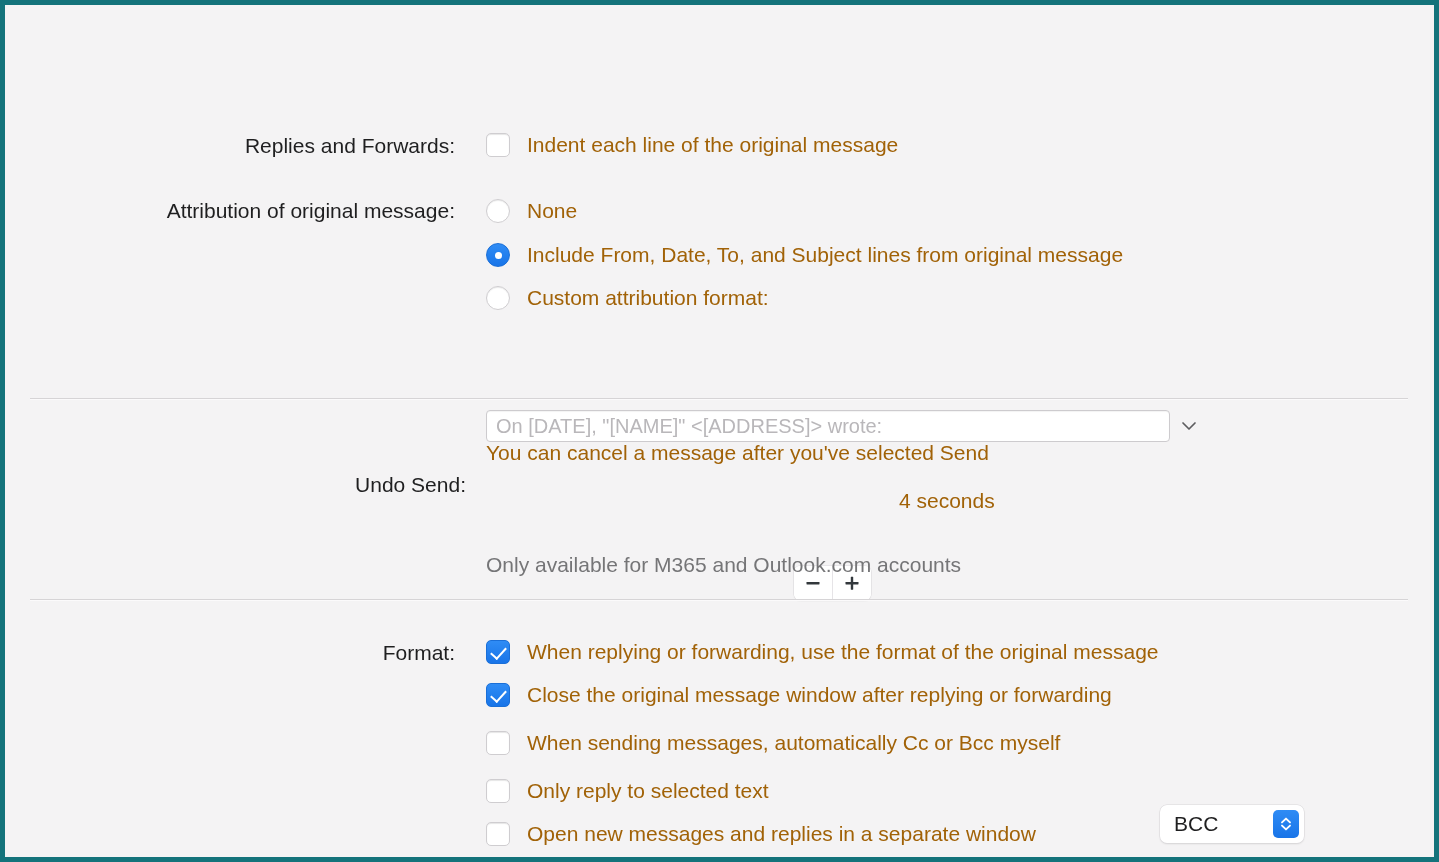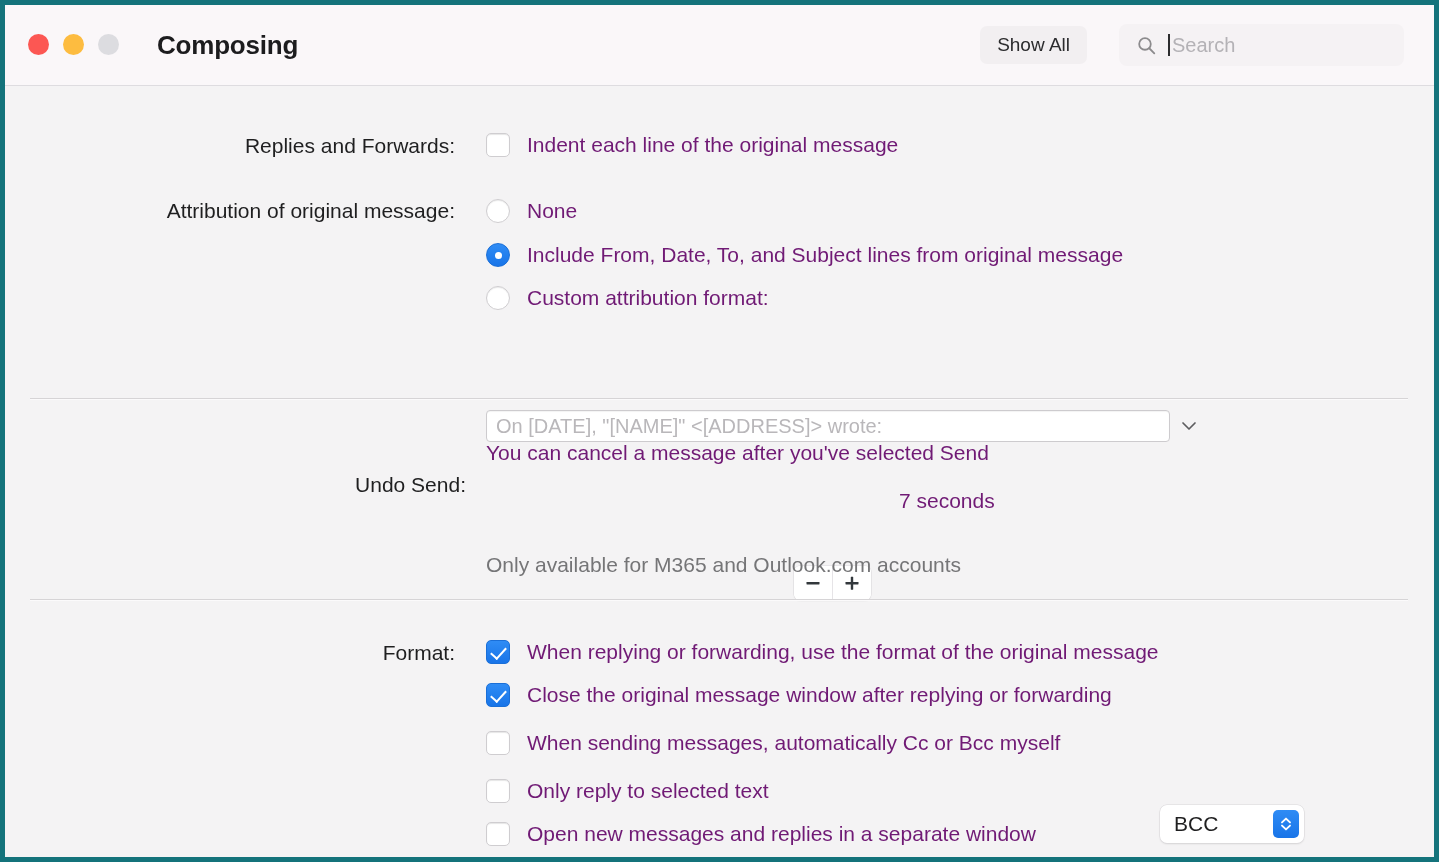--- a/index.html
+++ b/index.html
@@ -141,21 +141,21 @@
   .row-label {
     position: absolute;
     text-align: right;
     font-size: 21px;
     color: #1f1f20;
     font-weight: 500;
     white-space: nowrap;
   }
   .control-text {
     font-size: 21px;
-    color: #701a75;
+    color: #a16207;
     white-space: nowrap;
   }
   .control-text.dim {
     color: #757577;
   }
 
   
   .checkbox {
     width: 24px;
     height: 24px;
@@ -307,43 +307,20 @@
     display: flex;
     align-items: center;
     justify-content: center;
   }
 </style>
 </head>
 <body>
 
 <div id="window-frame">
 
-  <div id="titlebar">
-
-    <div id="traffic-lights">
-      <div class="light close"></div>
-      <div class="light min"></div>
-      <div class="light zoom"></div>
-    </div>
-
-    <div id="window-title">Composing</div>
-
-    <div id="show-all-button">
-      <span>Show All</span>
-    </div>
-
-    <div id="search-field">
-      <svg class="mag" viewBox="0 0 20 20">
-        <circle cx="8.4" cy="8.4" r="6.1" fill="none" stroke="#4d4d4f" stroke-width="1.9"></circle>
-        <line x1="12.9" y1="12.9" x2="18.2" y2="18.2" stroke="#4d4d4f" stroke-width="1.9" stroke-linecap="round"></line>
-      </svg>
-      <div id="search-caret"></div>
-      <span id="search-placeholder">Search</span>
-    </div>
-  </div>
 
   <div id="content">
 
     <div class="row-label" style="left:100px; top:48px; width:350px;">Replies and Forwards:</div>
 
     <div class="row opt-row" style="left:481px; top:47px;">
       <div class="checkbox off"></div>
       <span class="control-text">Indent each line of the original message</span>
     </div>
 
@@ -389,21 +366,21 @@
       </div>
       <div class="stepper-btn">
         <svg width="20" height="20" viewBox="0 0 20 20">
           <rect x="3.5" y="9" width="13" height="2.4" rx="0.4" fill="#33383c"></rect>
           <rect x="8.8" y="3.7" width="2.4" height="13" rx="0.4" fill="#33383c"></rect>
         </svg>
       </div>
     </div>
 
     <div class="row" style="left:894px; top:403px;">
-      <span class="control-text">7 seconds</span>
+      <span class="control-text">4 seconds</span>
     </div>
 
     <div class="row" style="left:481px; top:451px;margin-top:16px;">
       <span class="control-text dim">Only available for M365 and Outlook.com accounts</span>
     </div>
 
     <div class="separator" style="top:513px;"></div>
 
     <div class="row-label" style="left:210px; top:555px; width:240px;">Format:</div>
 

